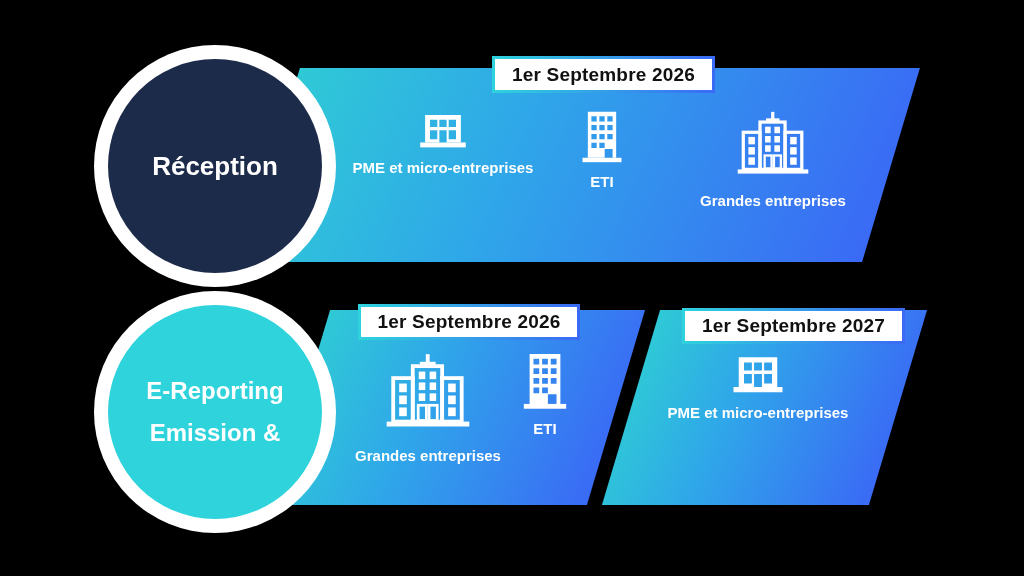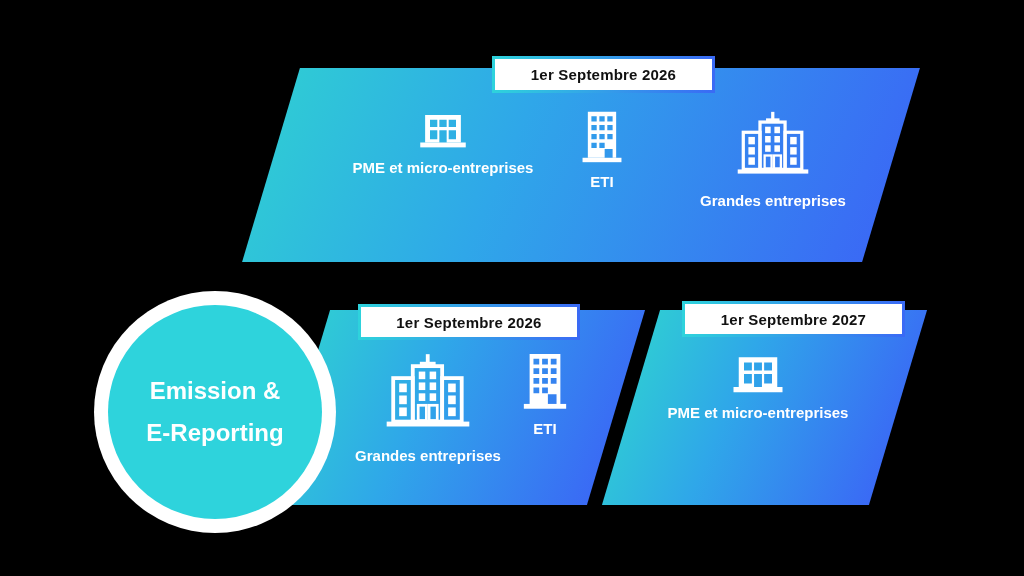--- a/index.html
+++ b/index.html
@@ -26,21 +26,21 @@
   .circle-inner.navy{background:var(--navy,#1D2B4B);font-size:26px;}
   .circle-inner.teal{background:var(--teal,#2ED3DC);font-size:24px;line-height:1.75;}
   .date-box{
     position:absolute;z-index:4;padding:3px;
     background:linear-gradient(90deg,var(--border-start,#2ED3DC),var(--border-end,#3A6AF5));
     box-sizing:border-box;
   }
   .date-box-inner{
     width:100%;height:100%;background:#fff;
     display:flex;align-items:center;justify-content:center;
-    font-weight:bold;font-size:15px;color:var(--text-dark,#111);
+    font-weight:bold;font-size:19px;color:var(--text-dark,#111);
     letter-spacing:.2px;
   }
   .entity{
     position:absolute;z-index:2;display:flex;flex-direction:column;
     align-items:center;justify-content:flex-start;
   }
   .entity svg{margin-bottom:8px;display:block;}
   .entity-label{
     color:var(--text-light,#fff);font-weight:bold;font-size:15px;
     white-space:nowrap;line-height:18px;height:18px;
@@ -50,20 +50,23 @@
 <body>
 
 <div id="stage" style="--bg: #000000; --grad-start: #2FC9D6; --grad-mid: #2FA7E9; --grad-end: #3A6AF5; --navy: #1D2B4B; --teal: #2ED3DC; --border-start: #2ED3DC; --border-end: #3A6AF5; --text-light: #FFFFFF; --text-dark: #111111;">
 
   <div class="banner skew" style="left:271px;top:68px;width:620px;height:194px;"></div>
 
   <div class="date-box" style="left:492px;top:56px;width:223px;height:37px;">
     <div class="date-box-inner">1er Septembre 2026</div>
   </div>
 
+  <div class="circle-outer" style="left:94px;top:45px;">
+    <div class="circle-inner navy">Réception</div>
+  </div>
 
   <div class="entity" style="left:343px;top:110px;width:200px;height:112px;">
     <svg width="52" viewBox="0 0 64 50" aria-hidden="true">
       <path fill="#fff" fill-rule="evenodd" d="
         M10 6 H54 V40 H10 Z
         M16 12 H25 V21 H16 Z M27.5 12 H36.5 V21 H27.5 Z M39 12 H48 V21 H39 Z
         M16 25 H25 V36 H16 Z M27.5 25 H36.5 V40 H27.5 Z M39 25 H48 V36 H39 Z"></path>
       <rect fill="#fff" x="4" y="40" width="56" height="6"></rect>
     </svg>
     <div class="entity-label">PME et micro-entreprises</div>
@@ -108,28 +111,28 @@
     </svg>
     <div class="entity-label">Grandes entreprises</div>
   </div>
 
   <div class="banner skew" style="left:301px;top:310px;width:315px;height:195px;"></div>
   <div class="banner skew" style="left:631px;top:310px;width:267px;height:195px;"></div>
 
   <div class="date-box" style="left:358px;top:304px;width:222px;height:36px;">
     <div class="date-box-inner">1er Septembre 2026</div>
   </div>
-  <div class="date-box" style="left:682px;top:301px;width:223px;height:36px;">
+  <div class="date-box" style="left:682px;top:308px;width:223px;height:36px;">
     <div class="date-box-inner">1er Septembre 2027</div>
   </div>
 
   <div class="circle-outer" style="left:94px;top:291px;">
     <div class="circle-inner teal">
+      <span>E-Reporting</span>
       <span>Emission &amp;</span>
-      <span>E-Reporting</span>
     </div>
   </div>
 
   <div class="entity" style="left:338px;top:352px;width:180px;height:113px;">
     <svg width="92" viewBox="0 0 84 80" aria-hidden="true">
       <rect x="40" y="2" width="3.5" height="11" fill="#fff"></rect>
       <rect x="34.5" y="9" width="14.5" height="3.5" fill="#fff"></rect>
       <rect x="28" y="13" width="27" height="51" fill="none" stroke="#fff" stroke-width="3.5"></rect>
       <rect x="10" y="24" width="18" height="40" fill="none" stroke="#fff" stroke-width="3.5"></rect>
       <rect x="55" y="24" width="18" height="40" fill="none" stroke="#fff" stroke-width="3.5"></rect>

